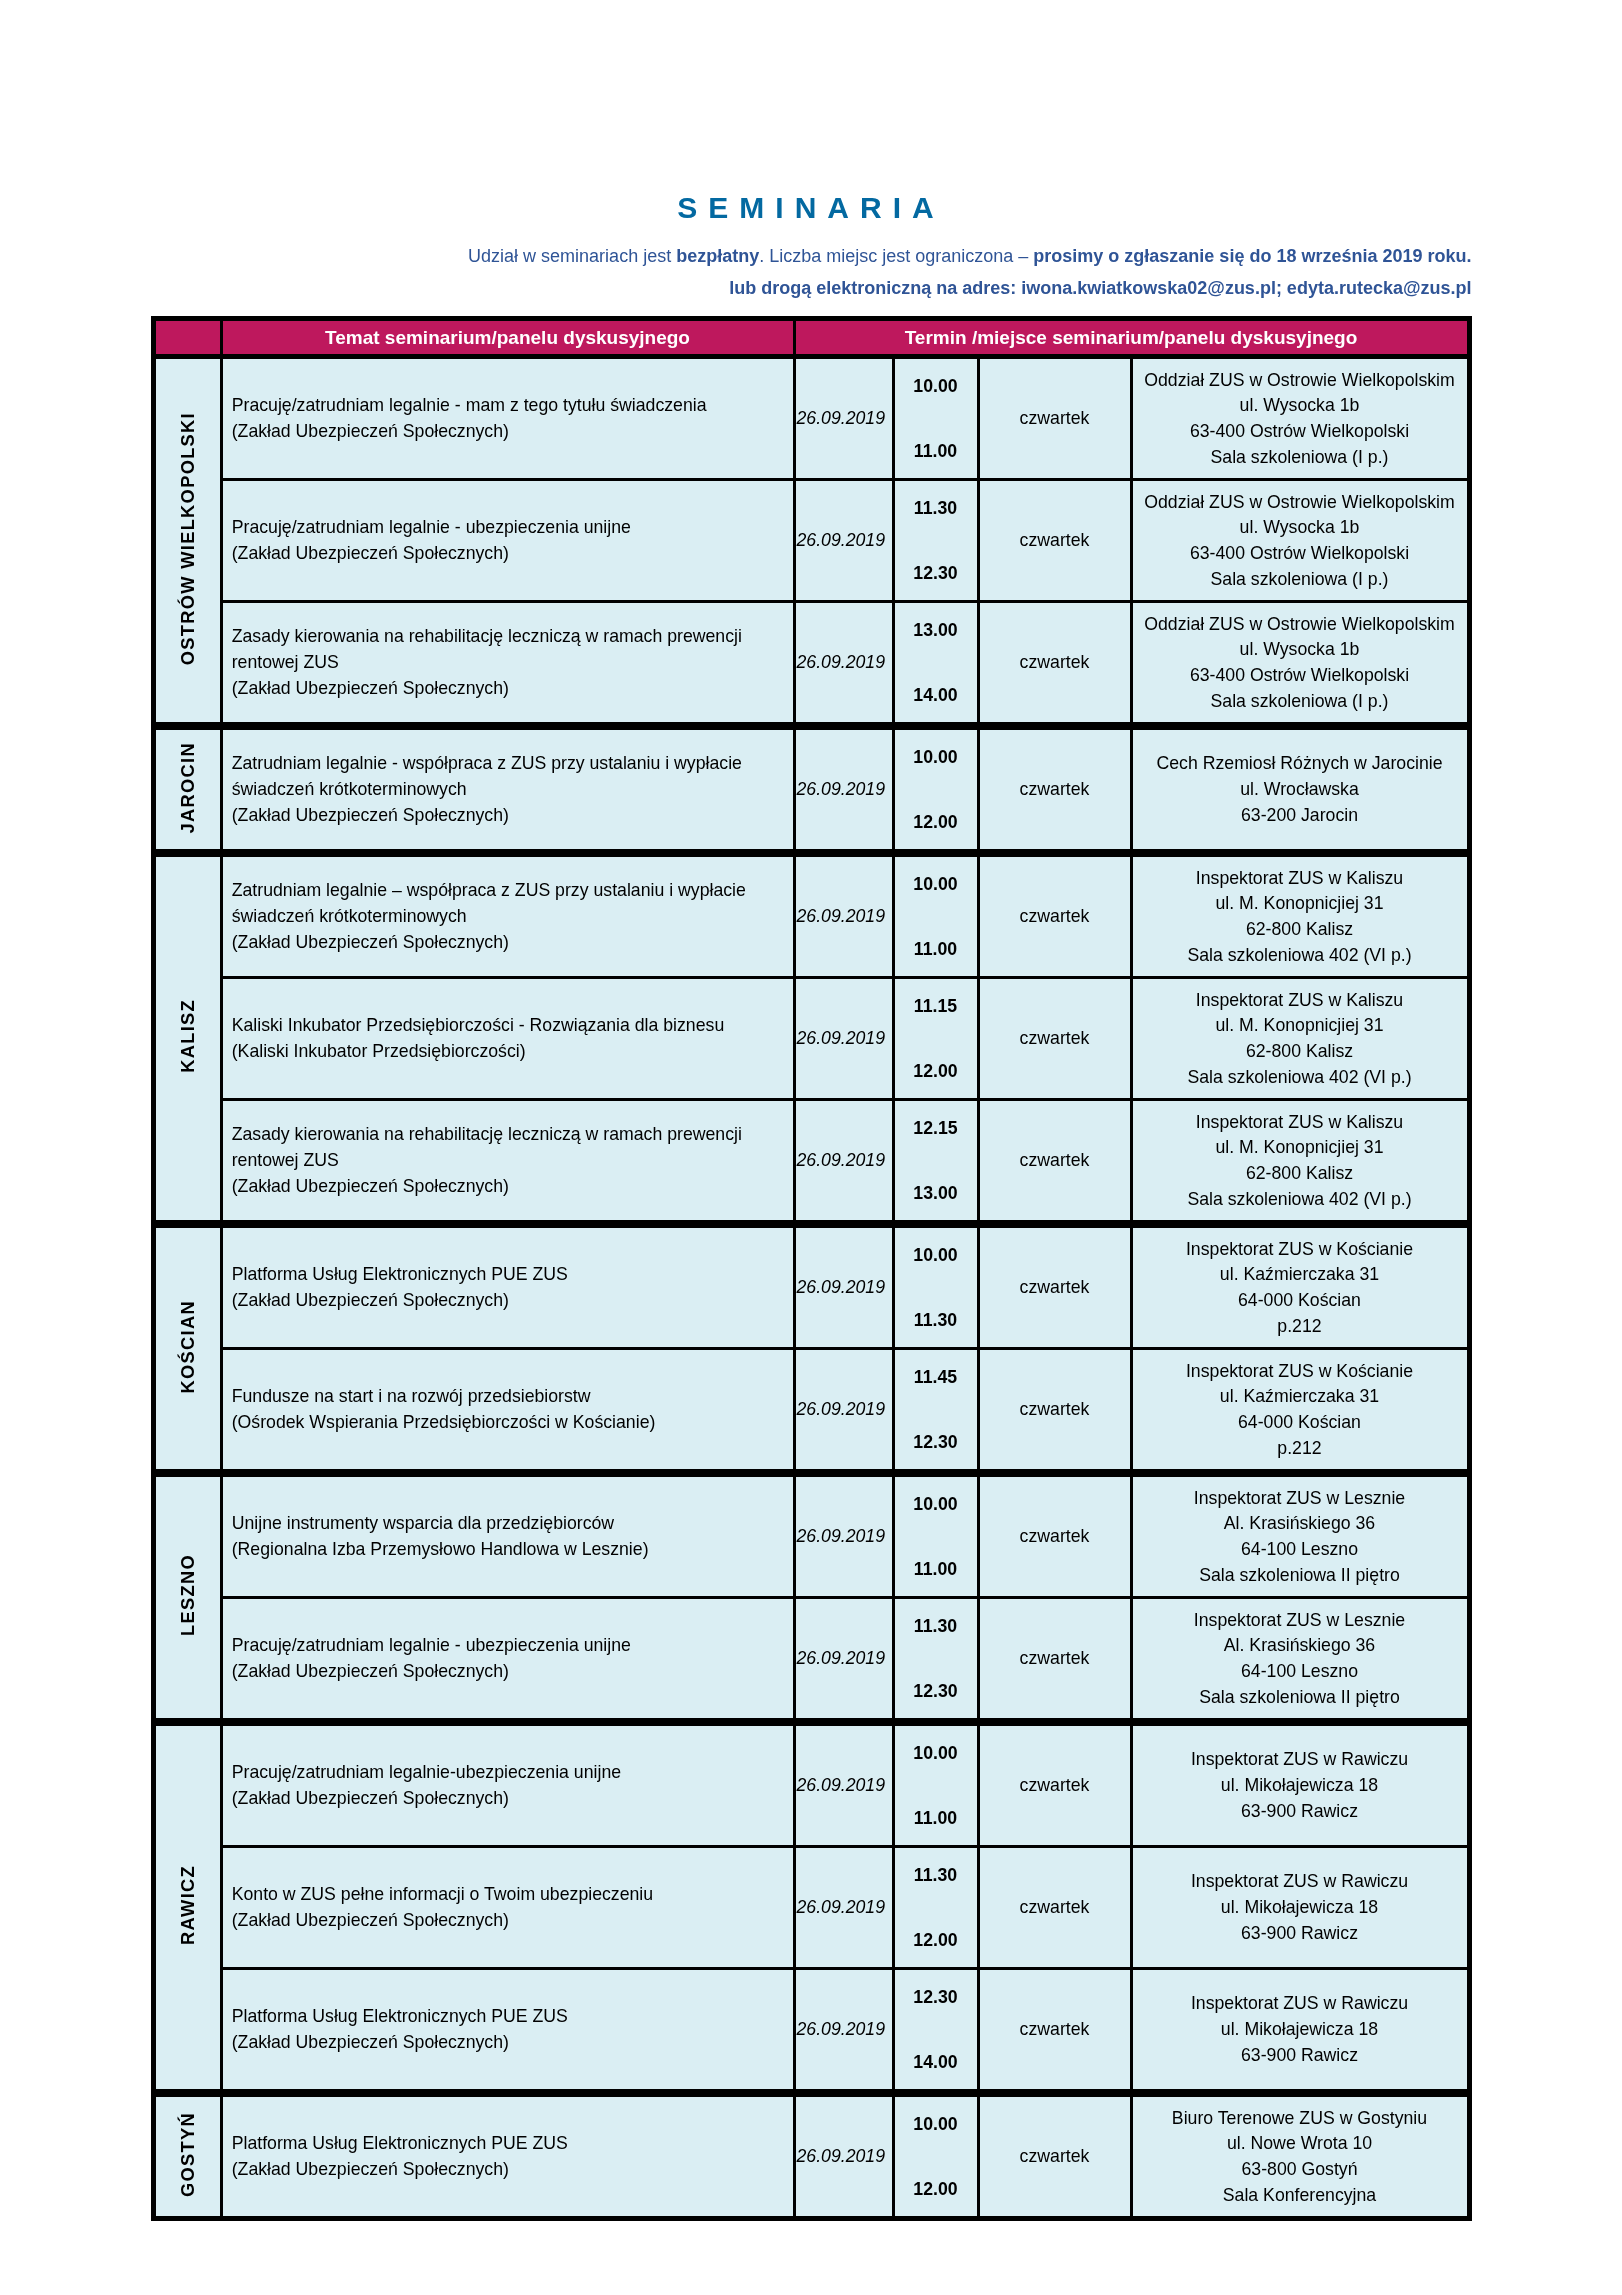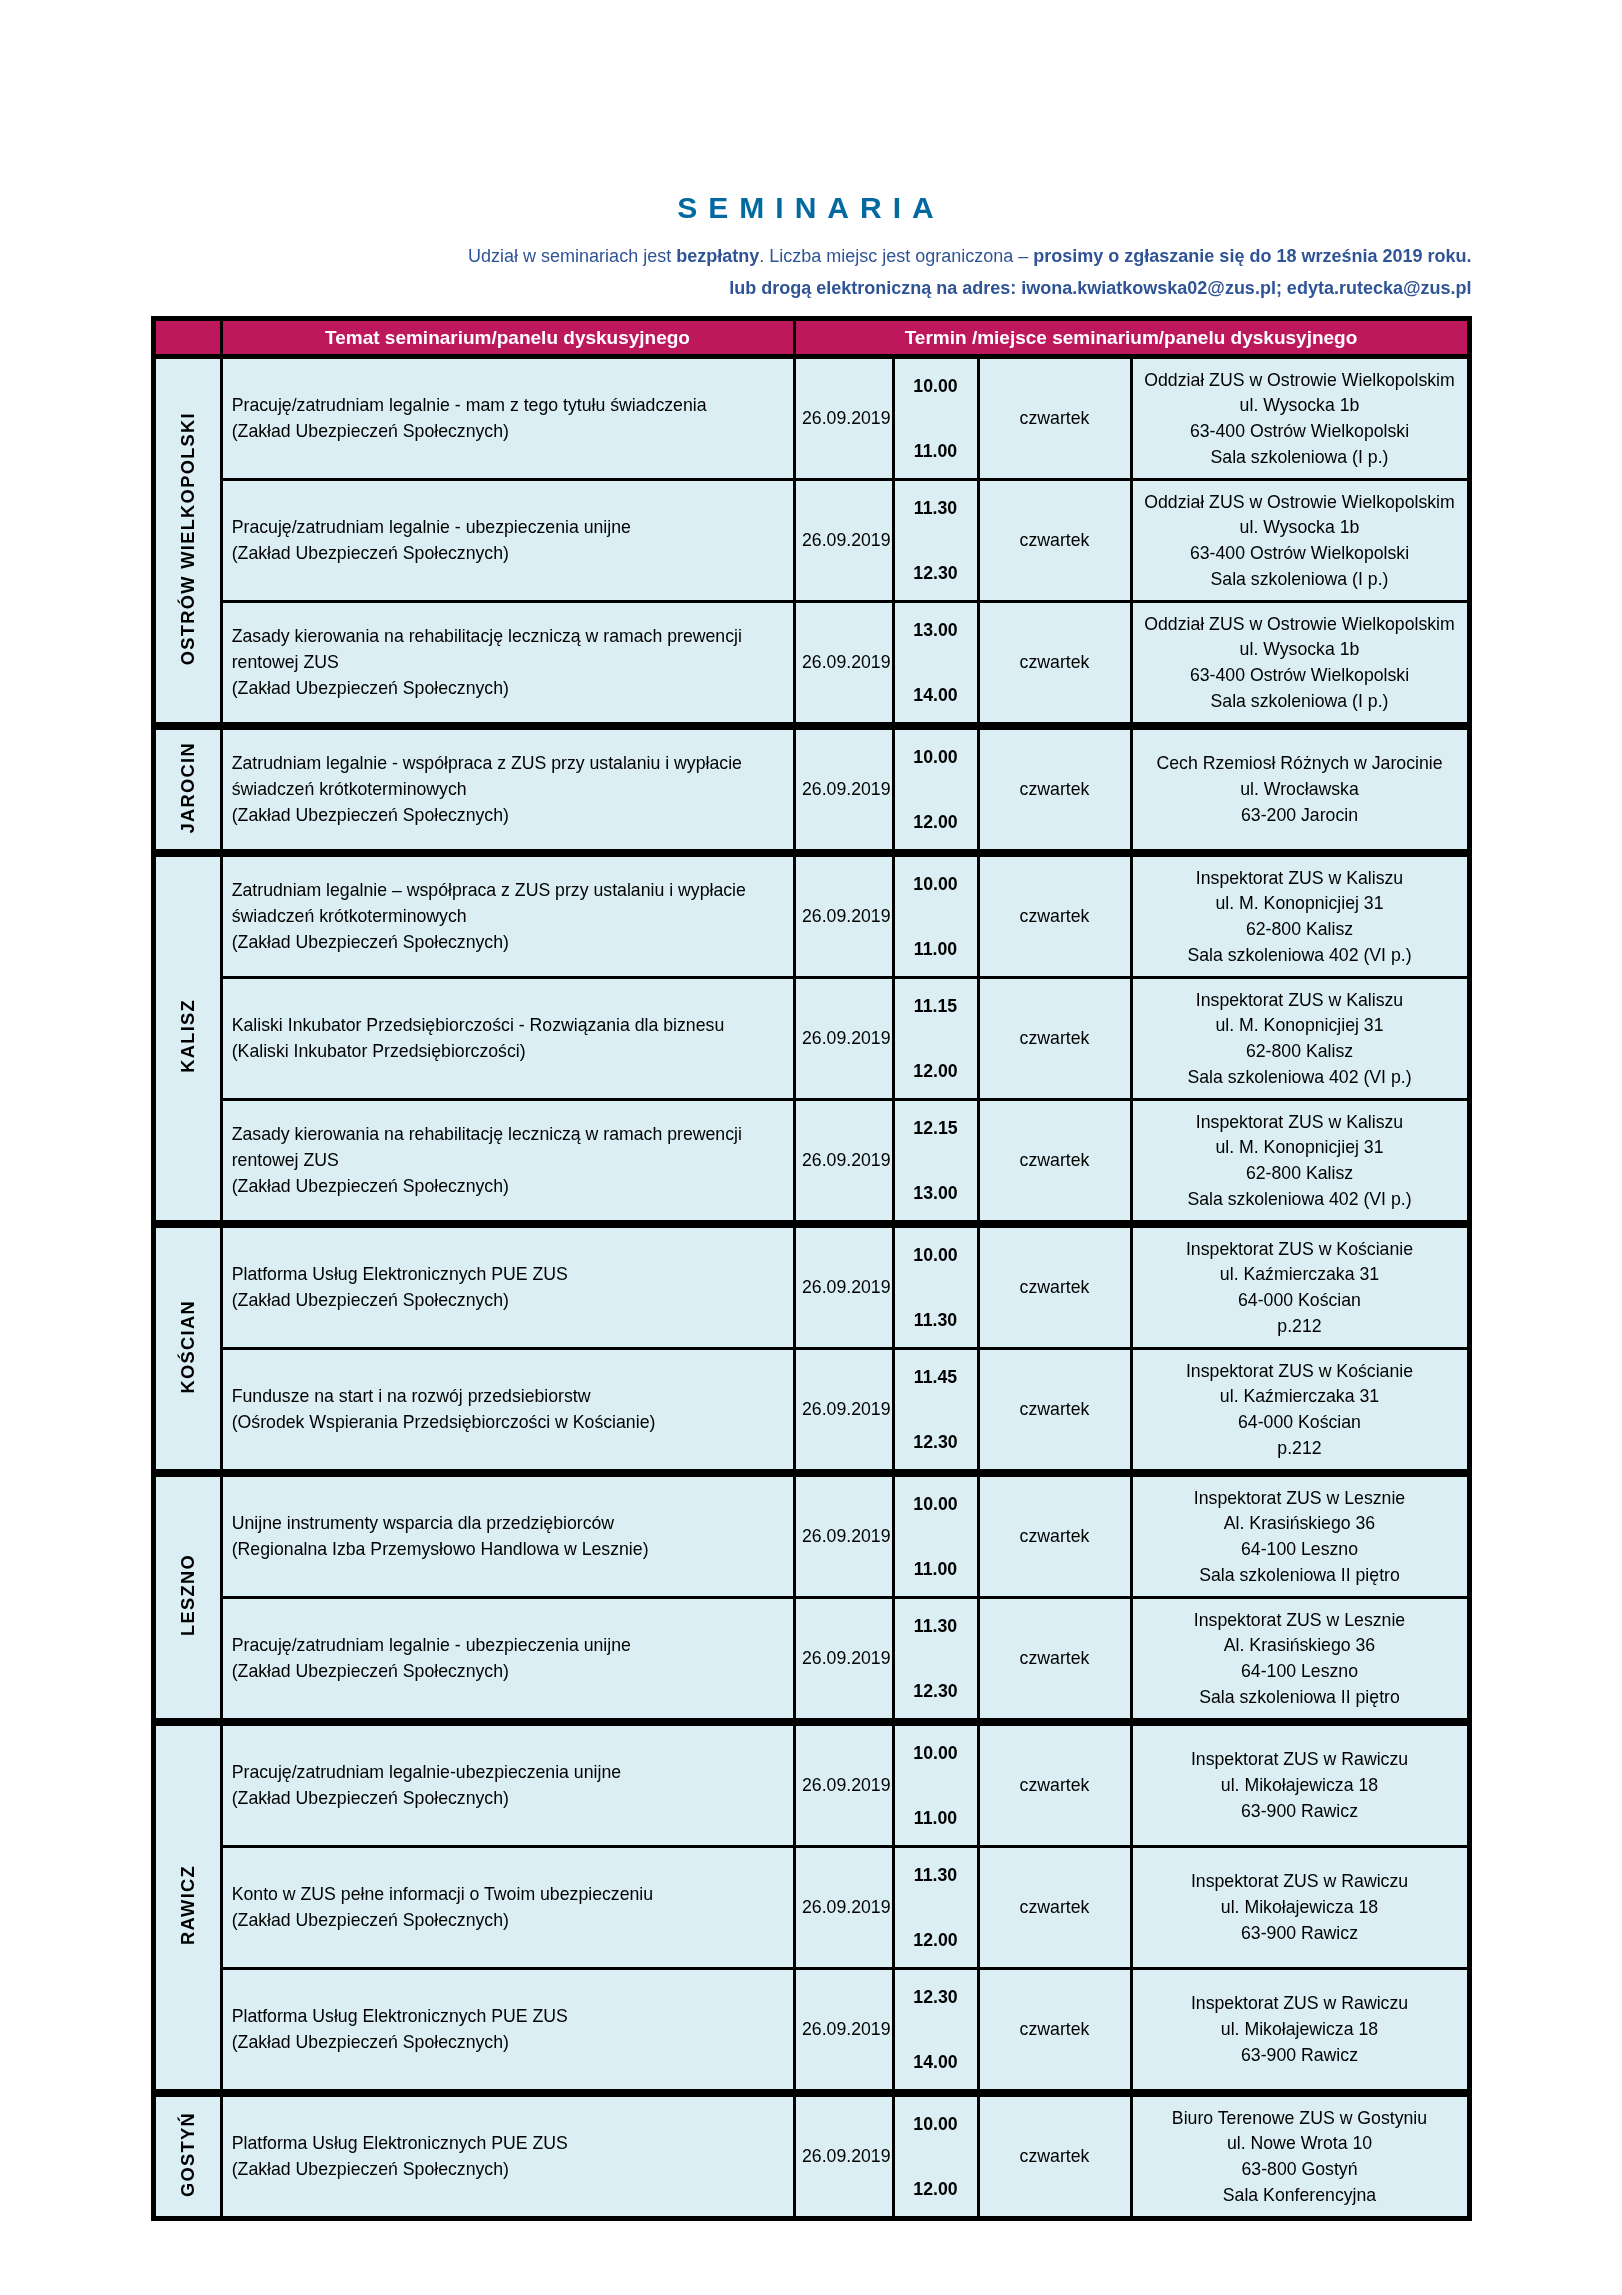--- a/index.html
+++ b/index.html
@@ -33,21 +33,21 @@
   .sem td{height:106px;}
   tr.sec-start td{border-top:8.5px solid #000;}
 
   td.region{text-align:center;padding:0;}
   .region-text{
     display:inline-block;writing-mode:vertical-rl;transform:rotate(180deg);
     font-weight:bold;font-size:18.3px;letter-spacing:1.3px;white-space:nowrap;
   }
   td.topic{text-align:left;padding:6.5px 9.2px;}
   td.topic .tline{line-height:1.45;}
-  td.date{text-align:right;}
+  td.date{text-align:left;font-style:italic;}
   td.time{padding:0;text-align:center;}
   .time-wrap{
     display:flex;flex-direction:column;justify-content:space-between;
     height:86px;align-items:center;margin:0 auto;font-weight:bold;
   }
   td.day{text-align:center;}
   td.loc{text-align:center;padding:6.5px 7.9px;}
   td.loc .lline{line-height:1.45;}
 </style>
 </head>

